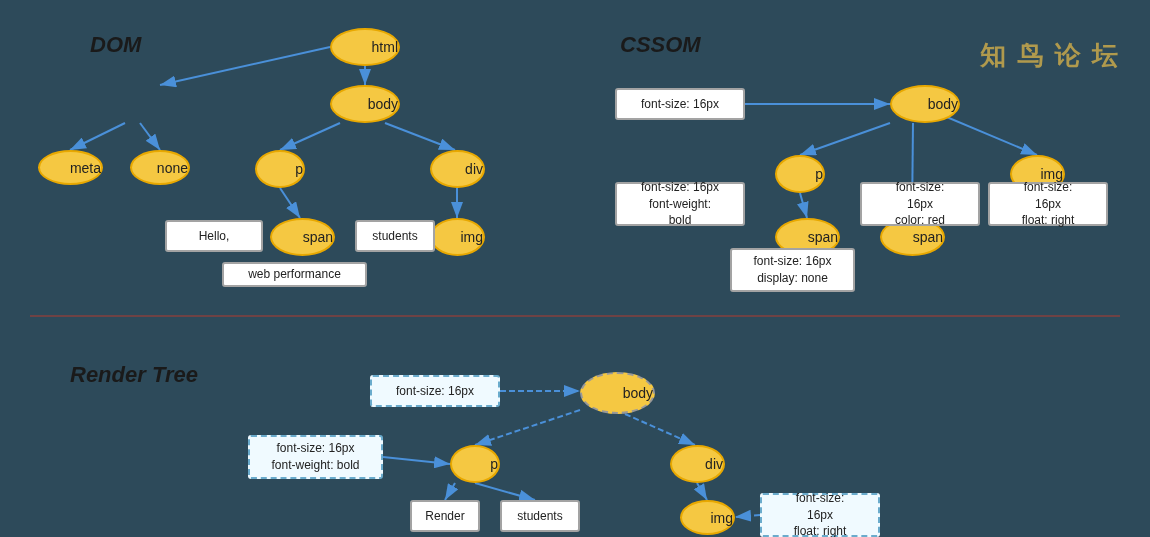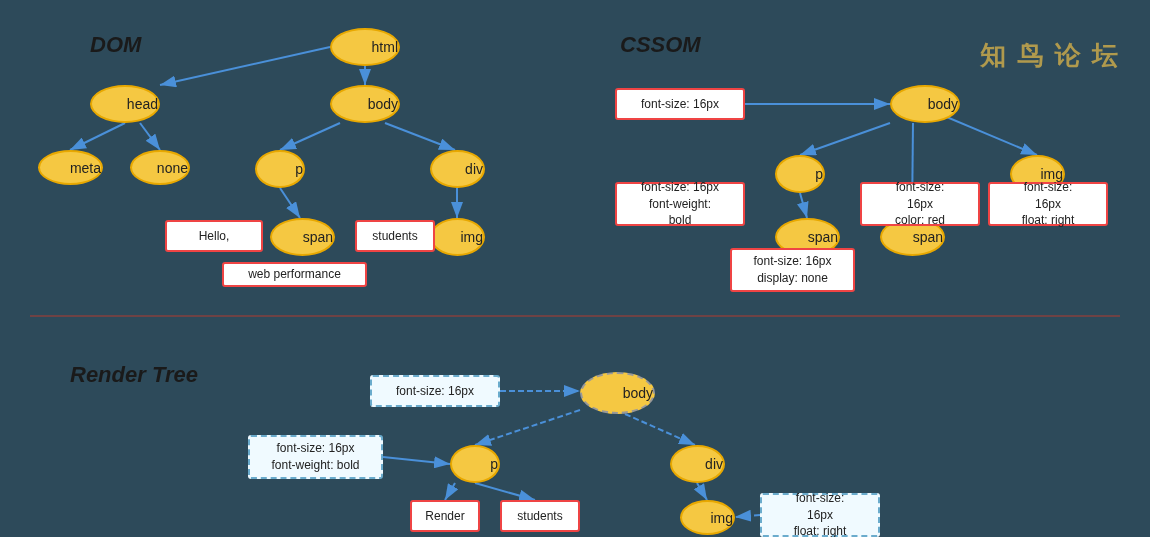--- a/index.html
+++ b/index.html
@@ -53,21 +53,21 @@
       font-size: 14px;
       font-weight: normal;
       color: #222;
       text-align: center;
     }
 
     
     .box {
       position: absolute;
       background: white;
-      border: 2px solid #ef4444;
+      border: 2px solid #a3a3a3;
       border-radius: 3px;
       display: flex;
       align-items: center;
       justify-content: center;
       font-size: 12px;
       color: #222;
       text-align: center;
       padding: 4px 19px;
       line-height: 1.4;
     }
@@ -152,23 +152,20 @@
 
   <div class="section-label" style="left: 90px; top: 8px;">DOM</div>
 
   <div class="section-label" style="left: 620px; top: 8px;">CSSOM</div>
 
   <div class="section-label" style="left: 70px; top: 338px;">Render Tree</div>
 
   <div class="oval" style="left:330px; top:28px; width:70px; height:38px;">
       <span>html</span>
     </div>
-  <div class="oval" style="left:90px; top:85px; width:70px; height:38px;">
-      <span>head</span>
-    </div>
   <div class="oval" style="left:330px; top:85px; width:70px; height:38px;">
       <span>body</span>
     </div>
   <div class="oval" style="left:38px; top:150px; width:65px; height:35px;">
       <span>meta</span>
     </div>
   <div class="oval" style="left:130px; top:150px; width:60px; height:35px;">
       <span>none</span>
     </div>
   <div class="oval" style="left:255px; top:150px; width:50px; height:38px;">

